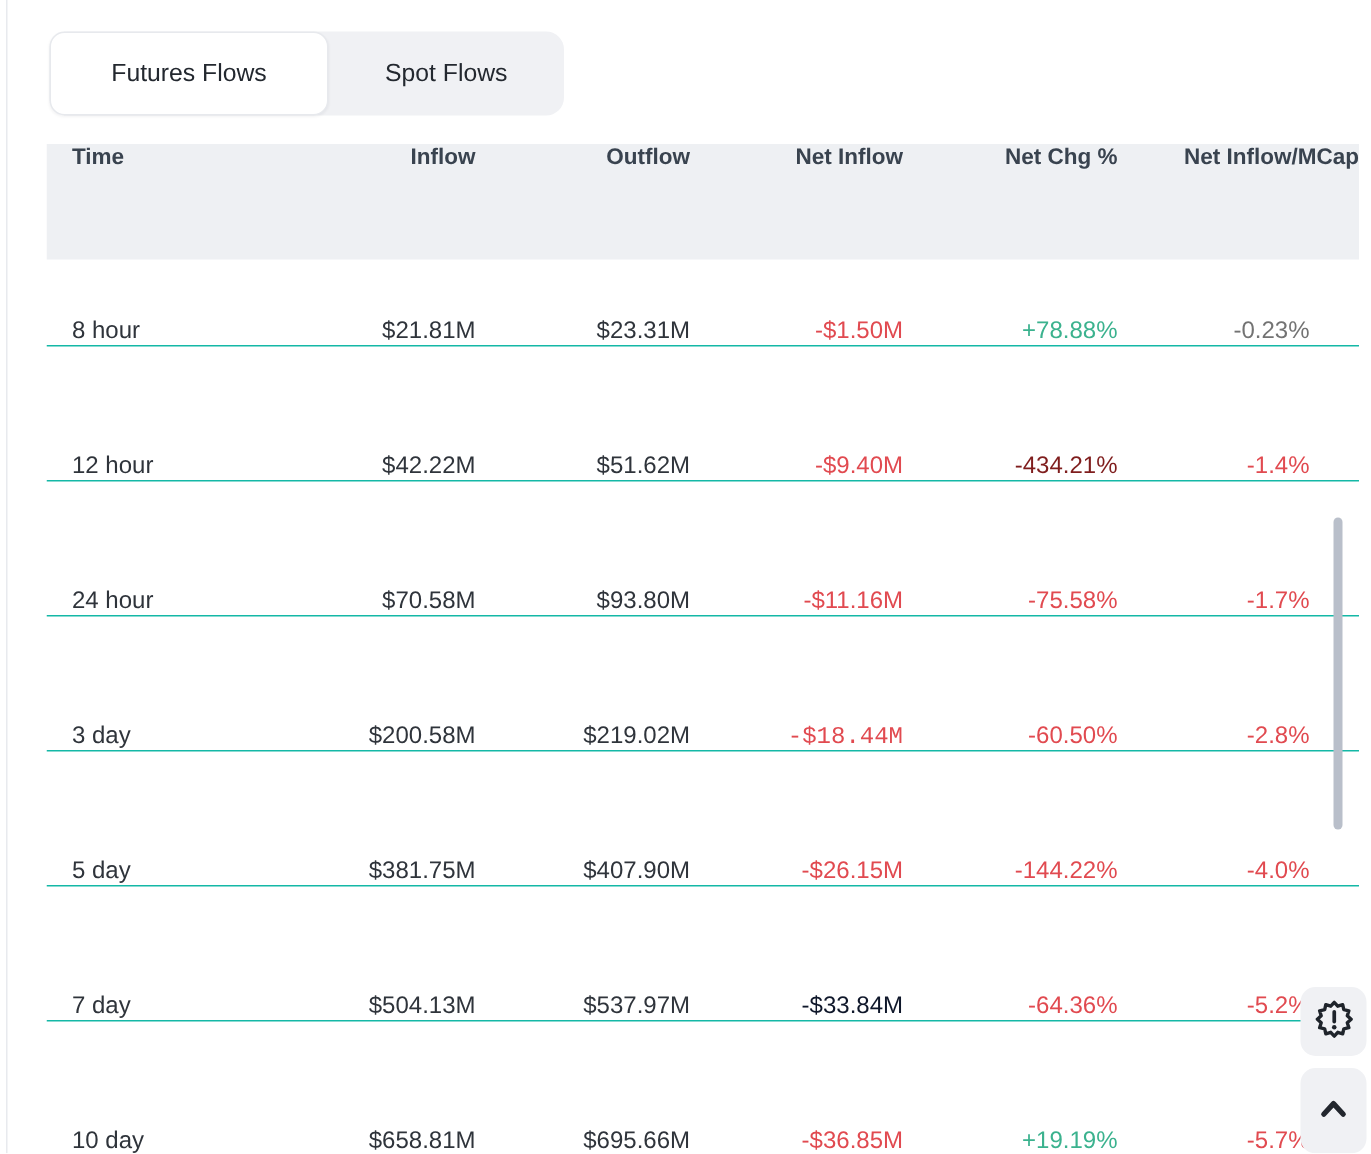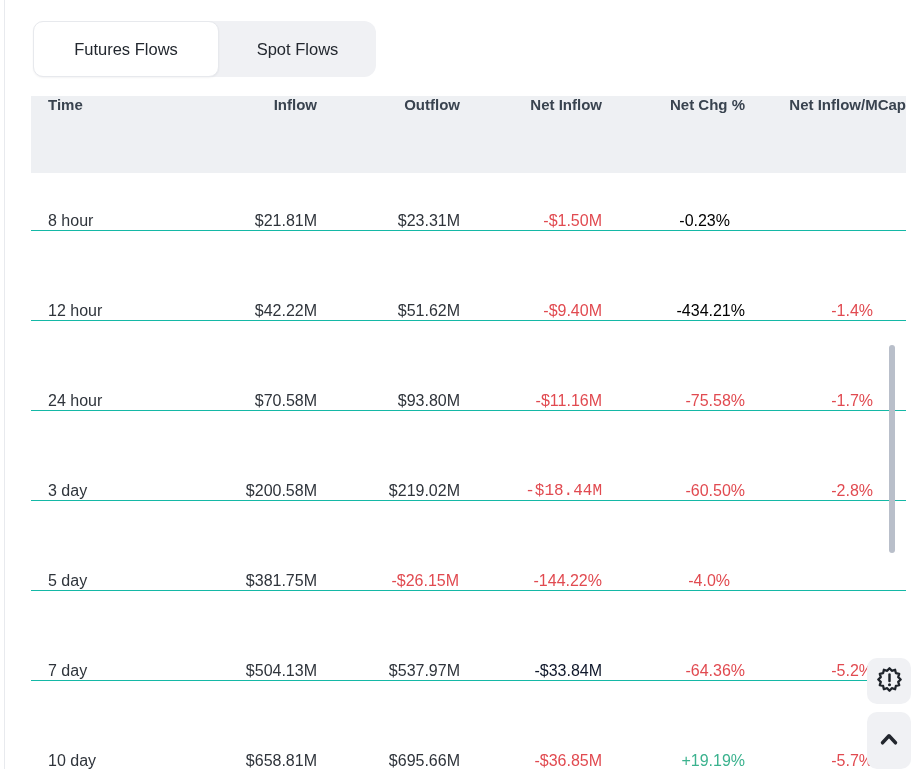--- a/index.html
+++ b/index.html
@@ -123,28 +123,29 @@
         <div class="cell c3">Net Inflow</div>
         <div class="cell c4">Net Chg %</div>
         <div class="cell c5">Net Inflow/MCap</div>
       </div>
     <div class="tbody" id="tbody">
         <div class="row">
           <div class="cell c0">8 hour</div>
           <div class="cell c1">$21.81M</div>
           <div class="cell c2">$23.31M</div>
           <div class="cell c3" style="color: rgb(225, 74, 80);">-$1.50M</div>
-          <div class="cell c5" style="color: #000000;">-0.23%</div>
+          <div class="cell c4" style="color: rgb(59, 178, 142);">+78.88%</div>
+          <div class="cell c5" style="color: #737373;">-0.23%</div>
         </div>
         <div class="row">
           <div class="cell c0">12 hour</div>
           <div class="cell c1">$42.22M</div>
           <div class="cell c2">$51.62M</div>
           <div class="cell c3" style="color: rgb(225, 74, 80);">-$9.40M</div>
-          <div class="cell c4" style="color: #000000;">-434.21%</div>
+          <div class="cell c4" style="color: #7f1d1d;">-434.21%</div>
           <div class="cell c5" style="color: rgb(225, 74, 80);">-1.4%</div>
         </div>
         <div class="row">
           <div class="cell c0">24 hour</div>
           <div class="cell c1">$70.58M</div>
           <div class="cell c2">$93.80M</div>
           <div class="cell c3" style="color: rgb(225, 74, 80);">-$11.16M</div>
           <div class="cell c4" style="color: rgb(225, 74, 80);">-75.58%</div>
           <div class="cell c5" style="color: rgb(225, 74, 80);">-1.7%</div>
         </div>
@@ -152,20 +153,21 @@
           <div class="cell c0">3 day</div>
           <div class="cell c1">$200.58M</div>
           <div class="cell c2">$219.02M</div>
           <div class="cell c3" style="color: rgb(225, 74, 80); font-family: Liberation Mono, monospace;">-$18.44M</div>
           <div class="cell c4" style="color: rgb(225, 74, 80);">-60.50%</div>
           <div class="cell c5" style="color: rgb(225, 74, 80);">-2.8%</div>
         </div>
         <div class="row">
           <div class="cell c0">5 day</div>
           <div class="cell c1">$381.75M</div>
+          <div class="cell c2">$407.90M</div>
           <div class="cell c3" style="color: rgb(225, 74, 80);">-$26.15M</div>
           <div class="cell c4" style="color: rgb(225, 74, 80);">-144.22%</div>
           <div class="cell c5" style="color: rgb(225, 74, 80);">-4.0%</div>
         </div>
         <div class="row">
           <div class="cell c0">7 day</div>
           <div class="cell c1">$504.13M</div>
           <div class="cell c2">$537.97M</div>
           <div class="cell c3" style="color: #0f172a;">-$33.84M</div>
           <div class="cell c4" style="color: rgb(225, 74, 80);">-64.36%</div>

